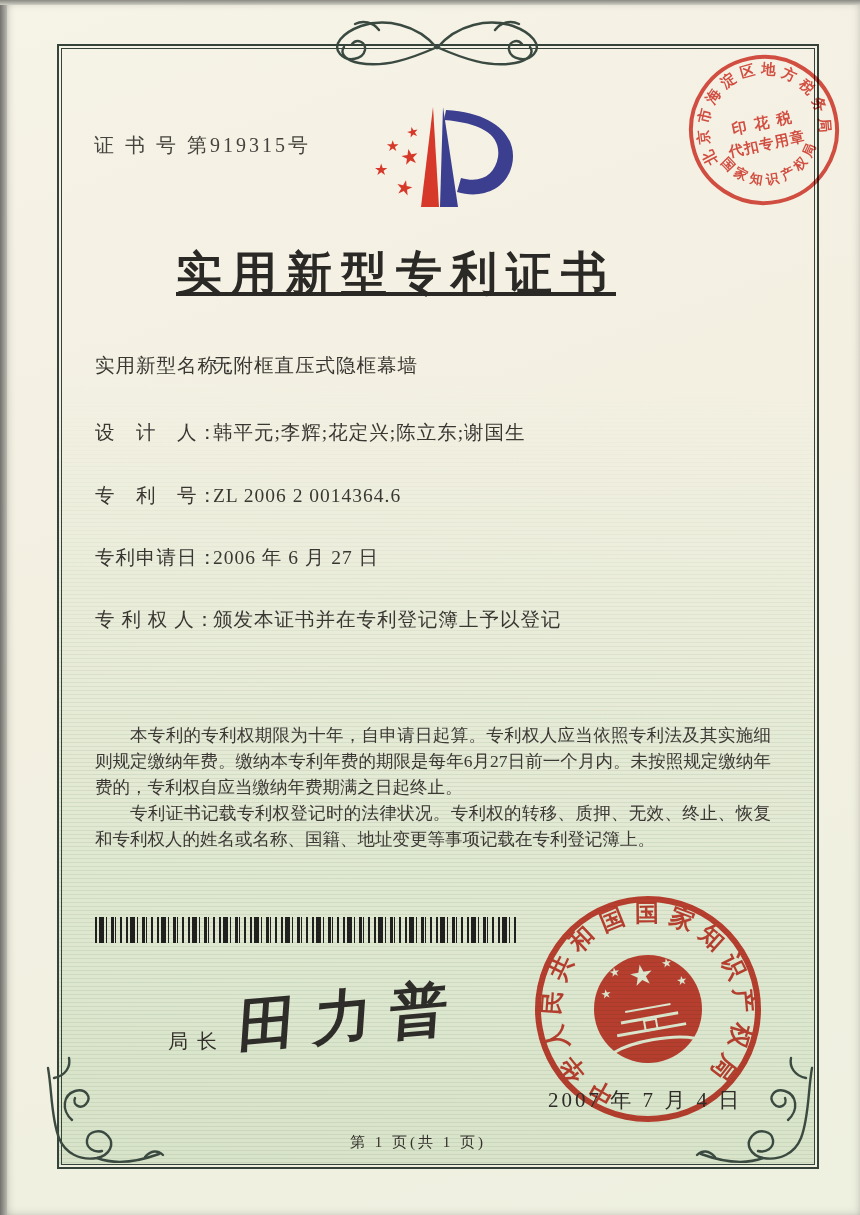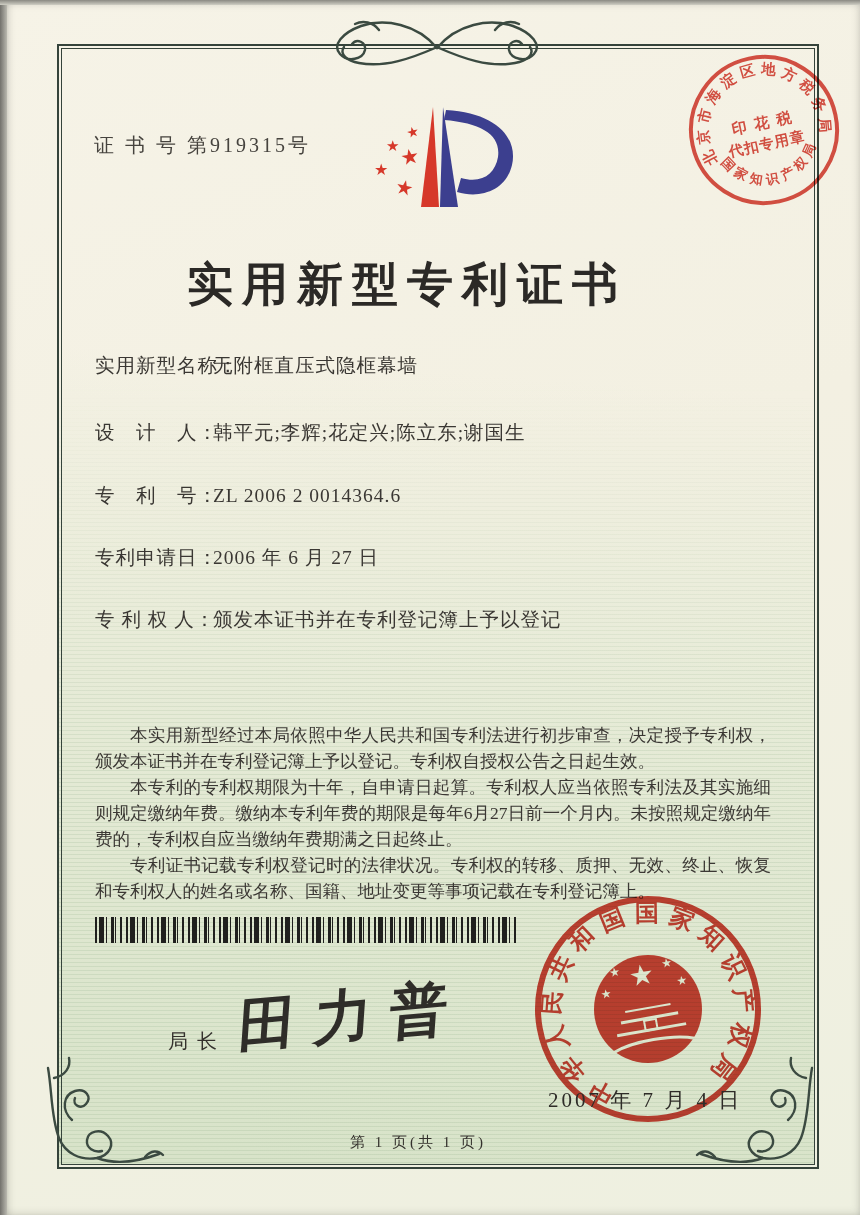--- a/index.html
+++ b/index.html
@@ -28,22 +28,22 @@
   .frame-outer{position:absolute;left:57px;top:44px;width:758px;height:1121px;
     border:2px solid #35433b;}
   .frame-inner{position:absolute;inset:2px;border:1px solid #35433b;}
 
   .ornaments{position:absolute;left:0;top:0;pointer-events:none;}
   .ornaments path{stroke:#3b4a41;fill:none;stroke-width:2.4;stroke-linecap:round;}
 
   .cert-no{position:absolute;left:94px;top:112px;font-size:20px;letter-spacing:3px;color:#46433e;margin-top:20px;}
 
   .logo{position:absolute;left:330px;top:93px;}
-  .title{position:absolute;left:0;top:243px;width:792px;margin:11px;text-align:center;
-    font-size:46px;font-weight:700;letter-spacing:9px;color:#2b2926;}
+  .title{position:absolute;left:0;top:243px;width:792px;margin:0;text-align:center;
+    font-size:46px;font-weight:700;letter-spacing:9px;color:#2b2926;text-decoration:underline;}
 
   .tax-stamp{position:absolute;left:684px;top:50px;transform:rotate(-12deg);
     mix-blend-mode:multiply;opacity:.93;}
 
   .field-row{position:absolute;left:95px;width:690px;font-size:19.5px;white-space:nowrap;}
   .field-row .lbl{display:inline-block;width:113px;letter-spacing:1px;}
   .field-row .val{display:inline-block;letter-spacing:1px;}
   .f0{top:352px}.f1{top:419px}.f2{top:482px}.f3{top:544px}.f4{top:606px}.f5{top:668px}
 
   .paragraphs{position:absolute;left:95px;top:722px;width:676px;font-size:17.5px;
@@ -149,21 +149,20 @@
   <div class="field-row f3">
     <span class="lbl">专利申请日：</span>
     <span class="val">2006 年 6 月 27 日</span>
   </div>
   <div class="field-row f4">
     <span class="lbl">专 利 权 人：</span>
     <span class="val">颁发本证书并在专利登记簿上予以登记</span>
   </div>
 
   <div class="paragraphs">
-    <p>本实用新型经过本局依照中华人民共和国专利法进行初步审查，决定授予专利权，颁发本证书并在专利登记簿上予以登记。专利权自授权公告之日起生效。</p>
     <p>本专利的专利权期限为十年，自申请日起算。专利权人应当依照专利法及其实施细则规定缴纳年费。缴纳本专利年费的期限是每年6月27日前一个月内。未按照规定缴纳年费的，专利权自应当缴纳年费期满之日起终止。</p>
     <p>专利证书记载专利权登记时的法律状况。专利权的转移、质押、无效、终止、恢复和专利权人的姓名或名称、国籍、地址变更等事项记载在专利登记簿上。</p>
   </div>
 
   <div class="barcode"></div>
 
   <div class="sig-label">局长</div>
   <div class="sig-name">田力普</div>
 
   <svg class="seal" width="234" height="234" viewBox="0 0 234 234">

